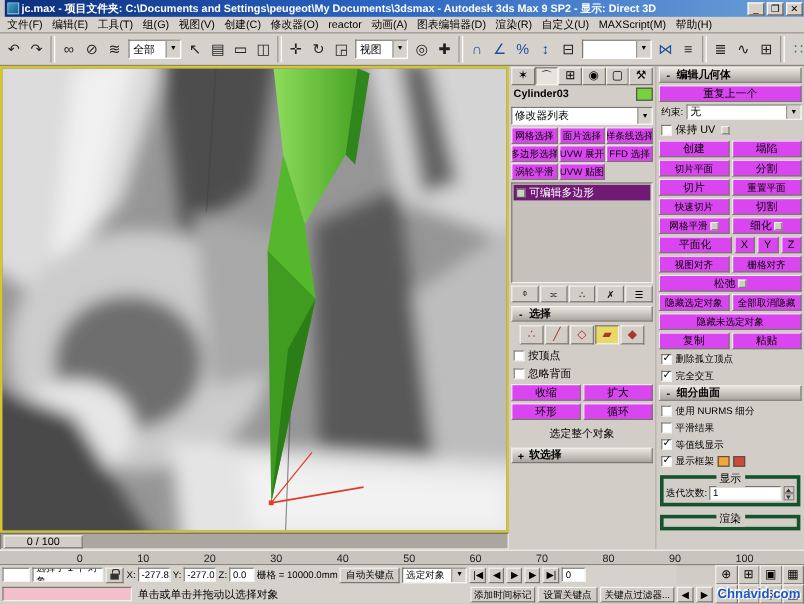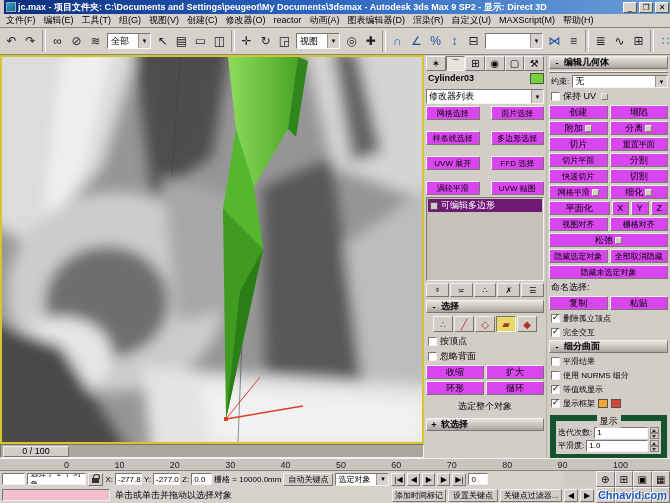--- a/index.html
+++ b/index.html
@@ -28,21 +28,21 @@
 .pcol1{width:122px}
 .pcol2{width:124px;border-left:1px solid #b5b1aa}
 .ptabs{display:flex;height:15px;flex:none}
 .ptab{flex:1;display:flex;align-items:center;justify-content:center;font-size:10px;border:1px solid;border-color:#f4f2ee #7a766f #7a766f #f4f2ee;background:#d2cec7}
 .ptab.active{border-color:#7a766f #f4f2ee #f4f2ee #7a766f;background:#e6e3dd}
 .objrow{display:flex;gap:2px;height:14px;flex:none}
 .objname{flex:1;font-weight:bold;padding-left:2px}
 .swatch{width:14px;height:11px;border:1px solid #55524c;flex:none}
 .swatch2{width:10px;height:9px;border:1px solid #55524c;flex:none}
 .pdrop{height:15px;background:#fff;border:1px solid;border-color:#7a766f #f4f2ee #f4f2ee #7a766f;display:flex;align-items:center;padding-left:2px;flex:none}
-.modgrid{display:grid;grid-template-columns:1fr 1fr;gap:11px;flex:none}
+.modgrid{display:grid;grid-template-columns:1fr 1fr 1fr;gap:1px;flex:none}
 .pbtn{height:14px;background:#d946ef;border:1px solid;border-color:#f4f2ee #7a766f #7a766f #f4f2ee;display:flex;align-items:center;justify-content:center;font-size:9px;white-space:nowrap;overflow:hidden;padding:0 1px}
 .pbtn.sm{font-size:8px}
 .setbox{width:7px;height:7px;border:1px solid;border-color:#f2f0ec #7d7a74 #7d7a74 #f2f0ec;background:#d2cec7;margin-left:2px;flex:none}
 .stack{height:84px;background:#c6c2bb;border:1px solid;border-color:#7a766f #f4f2ee #f4f2ee #7a766f;padding:1px;flex:none}
 .stackrow{height:13px;background:#701a75;color:#fff;display:flex;align-items:center;gap:3px;padding:0 2px}
 .sqicon{width:8px;height:8px;background:#d2cec7;border:1px solid #555;flex:none}
 .stacktools{display:flex;height:15px;gap:1px;flex:none}
 .stool{flex:1;height:14px;background:#d2cec7;border:1px solid;border-color:#f4f2ee #7a766f #7a766f #f4f2ee;display:flex;align-items:center;justify-content:center;font-size:8px}
 .rollhead{height:13px;background:linear-gradient(#e8e5df,#aaa69f);border:1px solid;border-color:#f4f2ee #7a766f #7a766f #f4f2ee;display:flex;align-items:center;font-weight:bold;padding:0 3px;gap:3px;flex:none}
 .pm{width:8px;text-align:center}
@@ -54,21 +54,21 @@
 .cb.on::after{content:"✓";position:absolute;top:-3px;left:0;font-size:9px}
 .fld{background:#fff;border:1px solid;border-color:#7a766f #f4f2ee #f4f2ee #7a766f;height:12px;display:flex;align-items:center;padding:0 2px;font-size:8px;overflow:hidden}
 .spin{display:flex;flex-direction:column;width:9px;height:12px;flex:none}
 .spin i{flex:1;background:#d2cec7;border:1px solid #8a867f;position:relative}
 .spin i.up::after,.spin i.dn::after{content:"";position:absolute;left:1px;border-left:2px solid transparent;border-right:2px solid transparent}
 .spin i.up::after{top:1px;border-bottom:3px solid #333}
 .spin i.dn::after{top:1px;border-top:3px solid #333}
 .btnpair{display:flex;gap:2px;flex:none}
 .btnpair .pbtn{flex:1}
 .info{text-align:center;padding:3px 0;flex:none}
-.grp{border:6px solid #14532d;margin:4px 1px 1px;padding:5px 2px 2px;position:relative;flex:none}
+.grp{border:3px solid #14532d;margin:4px 1px 1px;padding:5px 2px 2px;position:relative;flex:none}
 .grp-title{position:absolute;top:-6px;left:50%;transform:translateX(-50%);background:#d2cec7;padding:0 3px}
 .sprow{display:flex;align-items:center;gap:2px;height:13px}
 .sprow .lbl{white-space:nowrap}
 .lblrow{padding-left:2px;flex:none}
 
 .timeslider{position:absolute;top:444px;left:0;width:424px;height:14px;background:#aba79f;border:1px solid;border-color:#7a766f #f4f2ee #f4f2ee #7a766f;display:flex;align-items:center}
 .ts-btn{margin-left:2px;width:66px;height:11px;background:#d2cec7;border:1px solid;border-color:#f4f2ee #7a766f #7a766f #f4f2ee;display:flex;align-items:center;justify-content:center}
 .ruler{position:absolute;top:458px;left:0;width:670px;height:13px;background:#c9c5be;border-top:1px solid #f4f2ee;border-bottom:1px solid #8a867f;display:flex;align-items:center;justify-content:space-between;padding:0 42px 0 64px;color:#222}
 
 .status1{position:absolute;top:471px;left:0;width:564px;height:16px;background:#d6d2cb;display:flex;align-items:center;gap:2px;padding:0 76px 0 2px}
@@ -307,36 +307,26 @@
     <div class="cbrow">
       <span class="cb"></span>
       <span>保持 UV</span>
       <span class="setbox"></span>
     </div>
     <div class="btnpair">
       <div class="pbtn">创建</div>
       <div class="pbtn">塌陷</div>
     </div>
     <div class="btnpair">
-      <div class="pbtn">
-          <span>附加</span>
-          <span class="setbox"></span>
-        </div>
-      <div class="pbtn">
-          <span>分离</span>
-          <span class="setbox"></span>
-        </div>
+      <div class="pbtn sm">切片平面</div>
+      <div class="pbtn">分割</div>
     </div>
     <div class="btnpair">
       <div class="pbtn">切片</div>
       <div class="pbtn sm">重置平面</div>
-    </div>
-    <div class="btnpair">
-      <div class="pbtn sm">切片平面</div>
-      <div class="pbtn">分割</div>
     </div>
     <div class="btnpair">
       <div class="pbtn sm">快速切片</div>
       <div class="pbtn">切割</div>
     </div>
     <div class="btnpair">
       <div class="pbtn sm">
           <span>网格平滑</span>
           <span class="setbox"></span>
         </div>
@@ -363,68 +353,59 @@
           <span class="setbox"></span>
         </div>
     </div>
     <div class="btnpair">
       <div class="pbtn sm">隐藏选定对象</div>
       <div class="pbtn sm">全部取消隐藏</div>
     </div>
     <div class="btnpair">
       <div class="pbtn sm">隐藏未选定对象</div>
     </div>
-    <div class="lblrow">命名选择:</div>
     <div class="btnpair">
       <div class="pbtn">复制</div>
       <div class="pbtn">粘贴</div>
     </div>
     <div class="cbrow">
       <span class="cb on"></span>
       <span class="lbl">删除孤立顶点</span>
     </div>
     <div class="cbrow">
       <span class="cb on"></span>
       <span class="lbl">完全交互</span>
     </div>
     <div class="rollhead">
       <span class="pm">-</span>
       <span>细分曲面</span>
     </div>
     <div class="cbrow">
       <span class="cb"></span>
+      <span class="lbl">使用 NURMS 细分</span>
+    </div>
+    <div class="cbrow">
+      <span class="cb"></span>
       <span class="lbl">平滑结果</span>
-    </div>
-    <div class="cbrow">
-      <span class="cb"></span>
-      <span class="lbl">使用 NURMS 细分</span>
     </div>
     <div class="cbrow">
       <span class="cb on"></span>
       <span class="lbl">等值线显示</span>
     </div>
     <div class="cbrow">
       <span class="cb on"></span>
       <span class="lbl">显示框架</span>
       <span class="swatch2" style="background: rgb(243, 167, 59);"></span>
       <span class="swatch2" style="background: rgb(207, 74, 58);"></span>
     </div>
     <div class="grp">
       <span class="grp-title">显示</span>
       <div class="sprow">
         <span class="lbl">迭代次数:</span>
         <span class="fld" style="flex:1">1</span>
-        <span class="spin">
-            <i class="up"></i>
-            <i class="dn"></i>
-          </span>
-      </div>
-      <div class="sprow">
-        <span class="lbl">平滑度:</span>
-        <span class="fld" style="flex:1">1.0</span>
         <span class="spin">
             <i class="up"></i>
             <i class="dn"></i>
           </span>
       </div>
     </div>
     <div class="grp">
       <span class="grp-title">渲染</span>
 
     </div>

